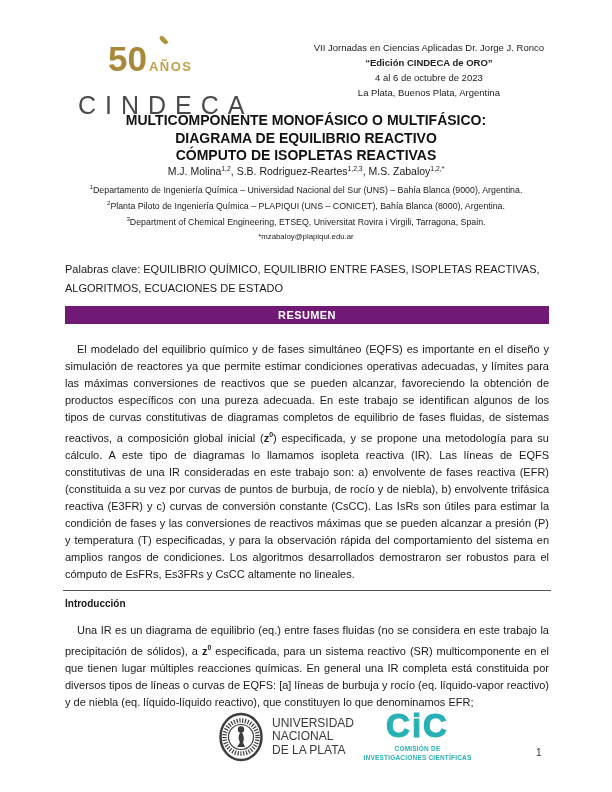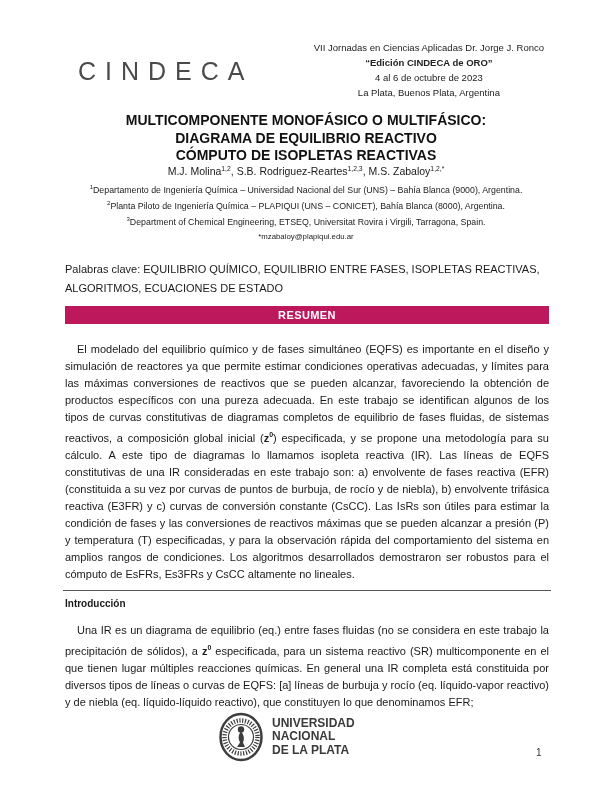--- a/index.html
+++ b/index.html
@@ -27,49 +27,53 @@
   .authors { position:absolute; left:0; right:0; top:164px; text-align:center; font-size:10.5px; color:#1a1a1a; }
   .authors sup { font-size:6.8px; }
   .affiliations { position:absolute; left:0; right:0; top:181px; text-align:center;
     font-size:8.8px; line-height:13.2px; color:#222222; }
   .affiliations sup { font-size:6px; }
   .email { font-size:7.8px; margin-top:1px; color:#222222; }
   
   .keywords { position:absolute; left:65px; width:484px; top:260px;
     font-size:11px; line-height:19px; color:#1a1a1a; }
   .resumen-bar { position:absolute; left:65px; width:484px; top:306px; height:18px;
-    background:#be185d; color:#ffffff; text-align:center; font-size:11px;
+    background:#701a75; color:#ffffff; text-align:center; font-size:11px;
     font-weight:bold; line-height:18px; letter-spacing:0.4px; }
   .body-par { font-size:11px; line-height:17px; text-align:justify; text-indent:12px; color:#1a1a1a; }
   .abstract { position:absolute; left:65px; width:484px; top:341px; }
   .bsup { font-size:7px; font-weight:bold; }
   .section-rule { position:absolute; left:63px; width:488px; top:590px;
     border-top:1px solid #555555; height:0; }
   .intro-heading { position:absolute; left:65px; top:598px; font-size:10px; font-weight:bold;text-align:center; }
   .intro-text { position:absolute; left:65px; width:484px; top:622px; }
   
   .footer { position:absolute; left:0; top:710px; width:612px; height:72px; }
   .conicet { position:absolute; left:108px; top:3px; width:112px; text-align:center; }
   .conicet-label { font-family:"Liberation Serif", serif; font-size:13px;
     letter-spacing:3.5px; color:#2e2e38; }
   .unlp { position:absolute; left:218px; top:2px; display:flex; align-items:center; }
-  .unlp-text { font-size:12px; font-weight:bold; color:#3a3a3a; line-height:13.5px; margin-left:8px; }
+  .unlp-text { font-size:12px; font-weight:normal; color:#3a3a3a; line-height:13.5px; margin-left:8px; }
   .cic { position:absolute; left:345px; top:1px; width:145px; text-align:center; }
   .cic-name { font-size:33px; font-weight:bold; color:#27b1b5; line-height:30px;
     letter-spacing:2px; -webkit-text-stroke:1.1px #27b1b5; }
   .cic-caption { font-size:6.5px; font-weight:bold; color:#27b1b5; line-height:8.5px;
     margin-top:4px; letter-spacing:0.2px; }
   .page-number { position:absolute; left:536px; top:747px; font-size:10px; color:#333333; }
 </style>
 </head>
 <body>
 
 <div class="page">
 
   <div class="logo">
+    <div class="logo-top">
+      <span class="flame"></span>
+      <span class="logo-50">50</span><span class="logo-anios">AÑOS</span>
+    </div>
     <div class="logo-name">CINDECA</div>
   </div>
 
   <div class="event-info">
     <div>VII Jornadas en Ciencias Aplicadas Dr. Jorge J. Ronco</div>
     <div class="event-quote">“Edición CINDECA de ORO”</div>
     <div>4 al 6 de octubre de 2023</div>
     <div>La Plata, Buenos Plata, Argentina</div>
   </div>
 
@@ -117,18 +121,25 @@
         <circle cx="23" cy="17.5" r="3.2" fill="#3d3d3d"></circle>
         <path d="M23 19.5 C19.5 23.5 20.5 27.5 22 30.5 L19 35 h8 L25 30.5 C26.7 26.7 26 22.7 23 19.5 Z" fill="#3d3d3d"></path>
       </svg>
       <div class="unlp-text">
         <div>UNIVERSIDAD</div>
         <div>NACIONAL</div>
         <div>DE LA PLATA</div>
       </div>
     </div>
 
+    <div class="cic">
+      <div class="cic-name">CiC</div>
+      <div class="cic-caption">
+        <div>COMISIÓN DE</div>
+        <div>INVESTIGACIONES CIENTÍFICAS</div>
+      </div>
+    </div>
 
   </div>
 
   <div class="page-number">1</div>
 
 </div>
 
 </body></html>

